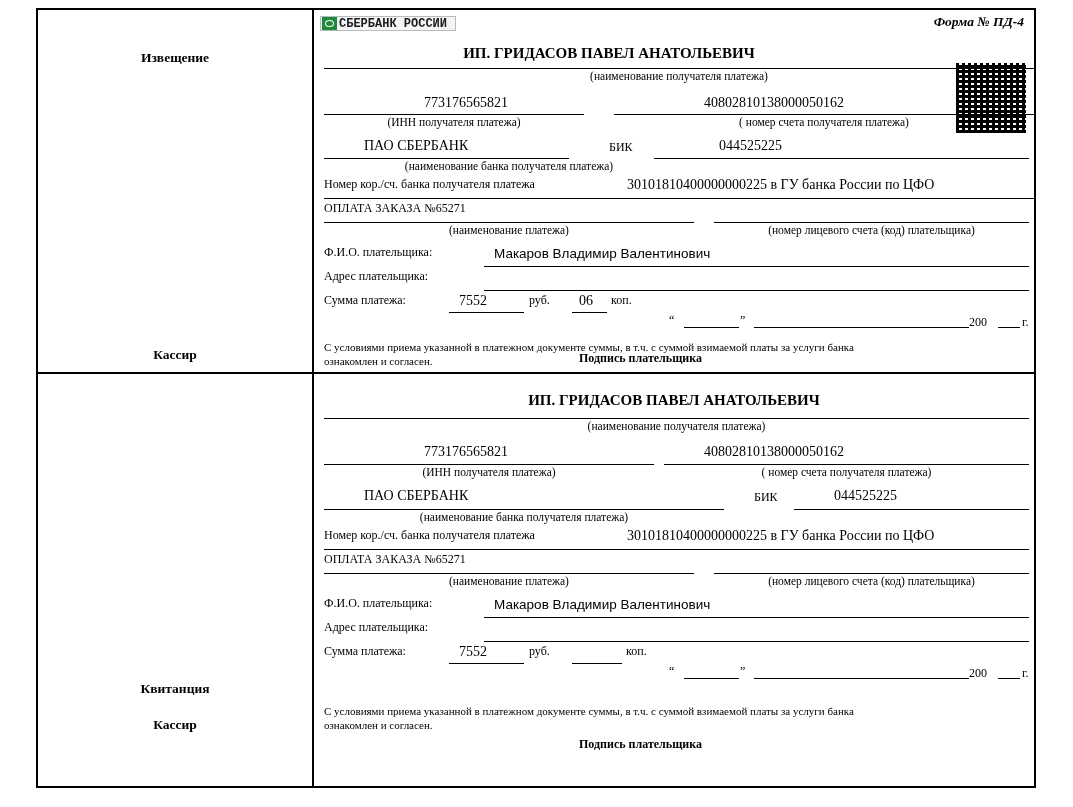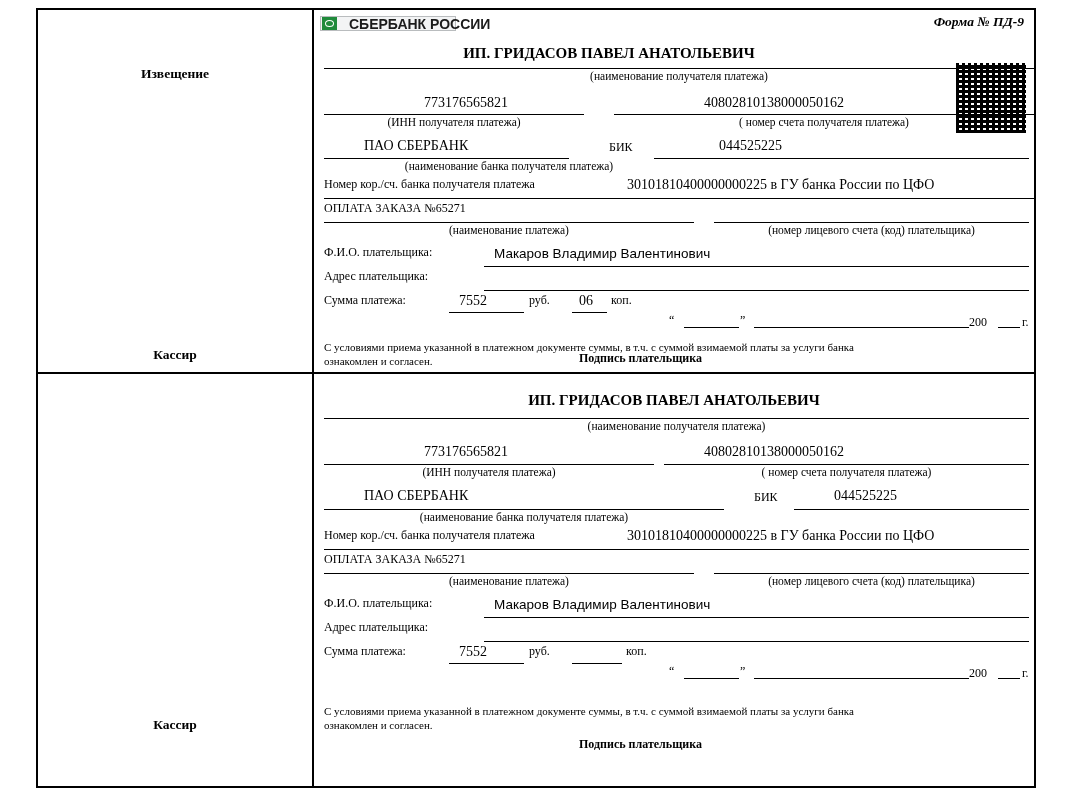--- a/index.html
+++ b/index.html
@@ -86,26 +86,26 @@
   .sber-mark:after {
     content: "";
     position: absolute;
     left: 3px; top: 3px;
     width: 9px; height: 7px;
     border: 1.5px solid #fff;
     border-radius: 50%;
     box-sizing: border-box;
   }
   .sber-text {
-    font-family: Liberation Sans, sans-serif;
-    font-size: 14px;
+    font-family: Liberation Mono, monospace;
+    font-size: 12px;
     font-weight: bold;
     letter-spacing: 0px;
     color: #1b1b1b;
-    padding-left: 12px;
+    padding-left: 2px;
     white-space: nowrap;
   }
   .form-no {
     position: absolute;
     right: 10px;
     top: 4px;
     font-weight: bold;
     font-style: italic;
     font-size: 13.5px;
   }
@@ -163,32 +163,32 @@
 </style>
 </head>
 <body>
 
 <div class="page">
   <div class="form-frame">
 
     <div class="half top">
 
       <div class="left-col">
-        <div class="left-label" style="top:56px;">Извещение</div>
+        <div class="left-label" style="top:40px;">Извещение</div>
         <div class="left-label" style="top:337px;">Кассир</div>
       </div>
 
       <div class="right-col">
 
         <div class="sber-logo">
           <span class="sber-mark"></span>
           <span class="sber-text">СБЕРБАНК РОССИИ</span>
         </div>
 
-        <div class="form-no">Форма № ПД-9</div>
+        <div class="form-no">Форма № ПД-4</div>
 
         <div class="qr"></div>
 
         <div class="recipient" style="top:35px; left:0; right:130px;">ИП. ГРИДАСОВ ПАВЕЛ АНАТОЛЬЕВИЧ</div>
         <div class="rule" style="left:10px; width:710px; top:58px;"></div>
         <div class="cap" style="left:10px; width:710px; top:60px;">(наименование получателя платежа)</div>
 
         <div class="val" style="left:110px; top:85px;">773176565821</div>
         <div class="val" style="left:390px; top:85px;">40802810138000050162</div>
         <div class="rule" style="left:10px; width:260px; top:104px;"></div>
@@ -239,20 +239,21 @@
 
         <div class="small" style="left:10px; top:330px; width:650px;">С условиями приема указанной в платежном документе суммы, в т.ч. с суммой взимаемой платы за услуги банка</div>
         <div class="small" style="left:10px; top:344px; width:650px;">ознакомлен и согласен.</div>
         <div class="lbl bold" style="left:265px; top:341px; font-size:12px;">Подпись плательщика</div>
       </div>
     </div>
 
     <div class="half bottom">
 
       <div class="left-col">
+        <div class="left-label" style="top:307px;">Квитанция</div>
         <div class="left-label" style="top:343px;">Кассир</div>
       </div>
 
       <div class="right-col">
 
         <div class="recipient" style="top:18px; left:0; right:0;">ИП. ГРИДАСОВ ПАВЕЛ АНАТОЛЬЕВИЧ</div>
         <div class="rule" style="left:10px; width:705px; top:44px;"></div>
         <div class="cap" style="left:10px; width:705px; top:46px;">(наименование получателя платежа)</div>
 
         <div class="val" style="left:110px; top:70px;">773176565821</div>

